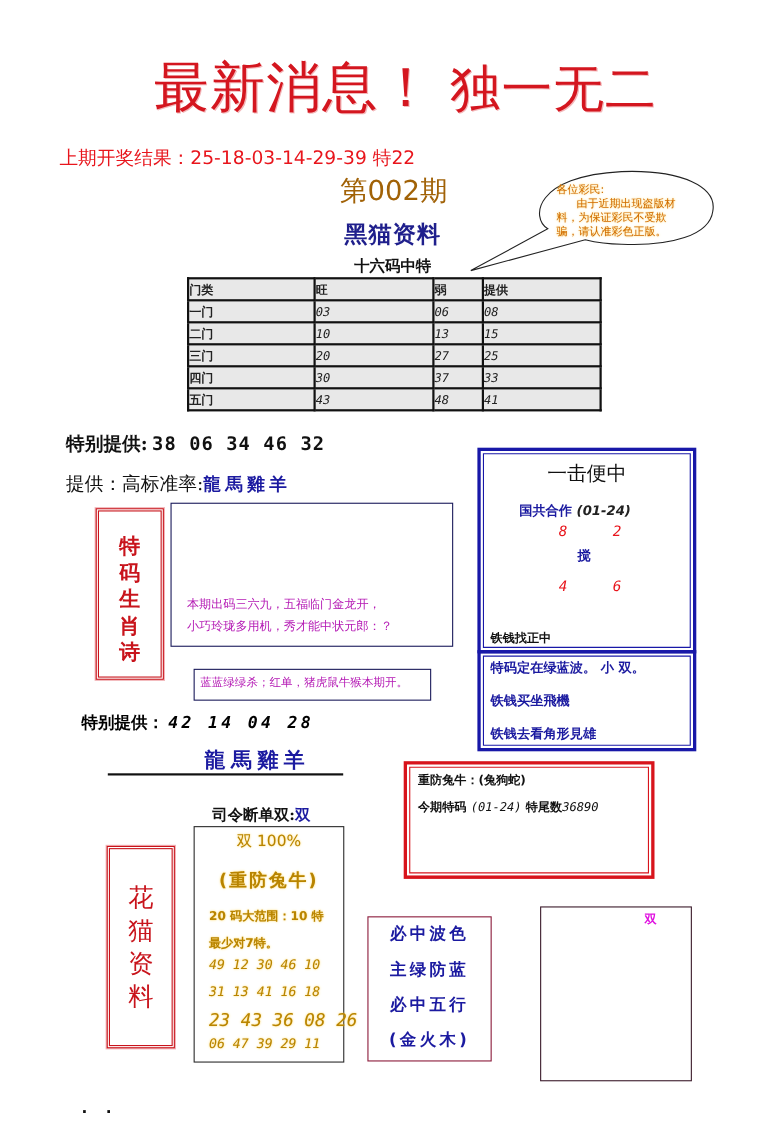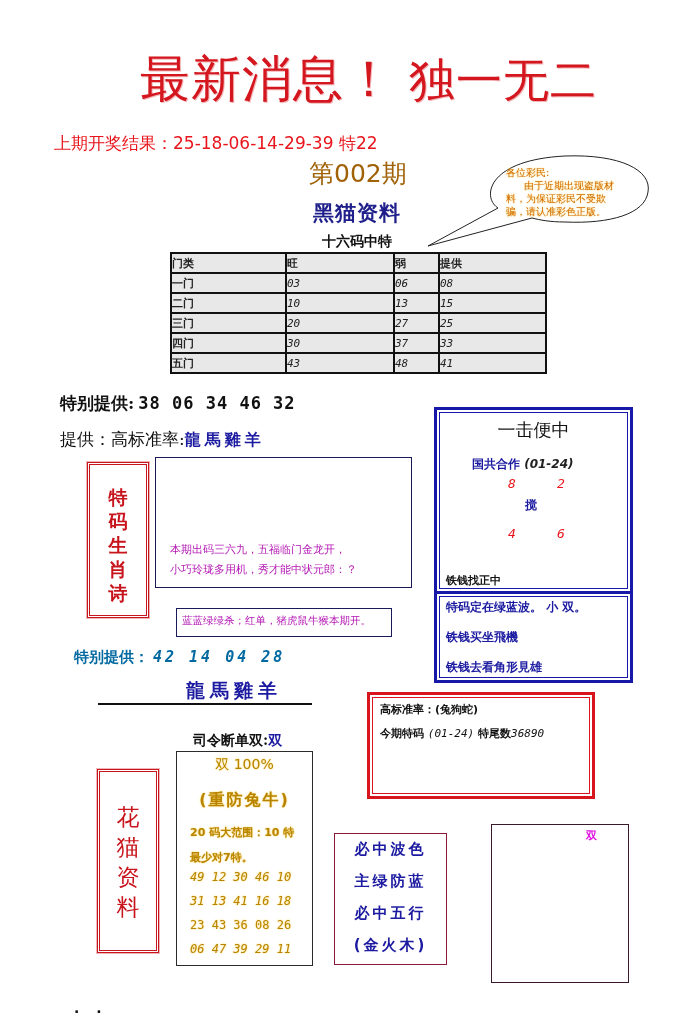--- a/index.html
+++ b/index.html
@@ -21,21 +21,21 @@
   .special1 { left:60px; top:392px; font-size:17px; font-weight:bold; color:#111; white-space:nowrap; font-family:"DejaVu Serif", serif; }
   .special1 .nums { font-family:"DejaVu Sans Mono", monospace; letter-spacing:1px; margin-left:4px; }
   .provider-line { left:60px; top:428px; font-size:17px; color:#111; white-space:nowrap; font-family:"DejaVu Serif", serif; }
   .provider-line .zodiacs { color:#1b1aa0; font-weight:bold; font-family:"DejaVu Sans", sans-serif; letter-spacing:4px; font-size:16px; }
   .poem-label-box { left:87px; top:462px; width:56px; height:150px; border:3px double #c8141c; box-shadow:0 0 0 1px #f2b5b8; }
   .poem-label { position:absolute; left:0; right:0; top:20px; text-align:center; font-family:"DejaVu Serif", serif; font-size:19px; line-height:24px; color:#c8141c; font-weight:bold; }
   .poem-box { left:155px; top:457px; width:255px; height:129px; border:1px solid #1a1a5a; }
   .poem-text { left:170px; top:540px; font-size:11px; line-height:20px; color:#b419b4; white-space:nowrap; }
   .kill-box { left:176px; top:608px; width:214px; height:27px; border:1px solid #1a1a5a; }
   .kill-text { left:182px; top:614px; font-size:10.5px; color:#b419b4; white-space:nowrap; }
-  .special2 { left:74px; top:648px; font-size:15px; color:#0369a1; font-weight:bold; white-space:nowrap; }
+  .special2 { left:74px; top:648px; font-size:15px; color:#000000; font-weight:bold; white-space:nowrap; }
   .special2 .nums { font-family:"DejaVu Sans Mono", monospace; font-style:italic; letter-spacing:3px; margin-left:4px; }
   .zodiac-big { left:186px; top:678px; font-size:19px; color:#1b1aa0; font-weight:bold; letter-spacing:5px; }
   .hr-line { left:98px; top:703px; width:214px; height:2px; background:#111; }
   .hit-box { left:434px; top:407px; width:193px; height:181px; border:3px solid #1818a8; box-shadow:inset 0 0 0 2px #fff, inset 0 0 0 3px #1818a8; }
   .hit-title { left:434px; top:418px; width:199px; text-align:center; font-family:"DejaVu Serif", serif; font-size:18px; color:#111; }
   .hit-sub { left:472px; top:456px; font-size:12px; color:#1b1aa0; font-weight:bold; white-space:nowrap; }
   .hit-num { font-size:13px; color:#e8151c; font-style:italic; font-family:"DejaVu Sans Mono", monospace; }
   .hit-mid { left:525px; top:497px; font-size:12px; color:#1b1aa0; font-weight:bold; }
   .hit-foot { left:446px; top:573px; font-size:11px; color:#111; font-weight:bold; }
   .tips-box { left:434px; top:591px; width:193px; height:86px; border:3px solid #1818a8; box-shadow:inset 0 0 0 2px #fff, inset 0 0 0 3px #1818a8; }
@@ -57,21 +57,21 @@
   .dots { left:74px; top:1000px; font-size:14px; color:#111; font-weight:bold; letter-spacing:6px; }
 </style>
 </head>
 <body>
 
 <div class="abs headline">
   <span>最新消息！</span><span class="part2">独一无二</span>
 </div>
 
 <div class="abs last-result">
-  <span>上期开奖结果：</span><span>25-18-06-14-29-39</span>
+  <span>上期开奖结果：</span><span>25-18-03-14-29-39</span>
   <span>特22</span>
 </div>
 
 <div class="abs issue">第002期</div>
 
 <svg class="abs bubble" viewBox="0 0 170 80" width="170" height="80" style="overflow:visible">
   <path d="M85 4 C140 2 172 18 168 40 C165 62 130 72 85 70 C70 70 60 68 52 66 L-52 94 L18 56 C2 46 6 8 85 4 Z" fill="#fff" stroke="#222" stroke-width="1"></path>
 </svg>
 <div class="abs bubble-text">
   <div>各位彩民:</div>
@@ -167,39 +167,39 @@
 <div class="abs hit-num" style="left:508px;top:526px;">4</div>
 <div class="abs hit-num" style="left:557px;top:526px;">6</div>
 <div class="abs hit-foot">铁钱找正中</div>
 
 <div class="abs tips-box"></div>
 <div class="abs tip" style="top:599px;">特码定在绿蓝波。 小 双。</div>
 <div class="abs tip" style="top:629px;">铁钱买坐飛機</div>
 <div class="abs tip" style="top:659px;">铁钱去看角形見雄</div>
 
 <div class="abs today-box"></div>
-<div class="abs today-line" style="top:702px;">高标准率：(兔狗蛇)</div>
+<div class="abs today-line" style="top:702px;">重防兔牛：(兔狗蛇)</div>
 <div class="abs today-line" style="top:726px;">
   <span>今期特码</span>
   <span class="num">(01-24)</span>
   <span>特尾数</span><span class="num">36890</span>
 </div>
 
 <div class="abs command-label">
   <span>司令断单双:</span><span class="val">双</span>
 </div>
 
 <div class="abs yellow-box"></div>
 <div class="abs yl" style="top:756px;font-size:14px;font-weight:normal;">双 100%</div>
 <div class="abs yl" style="top:790px;font-size:16px;letter-spacing:2px;">(重防兔牛)</div>
 <div class="abs yl yl-left" style="top:825px;font-size:11px;">20 码大范围：10 特</div>
 <div class="abs yl yl-left" style="top:850px;font-size:11px;">最少对7特。</div>
 <div class="abs yl yl-left" style="top:870px;font-size:12px;font-style:italic;font-family:'DejaVu Sans Mono',monospace;font-weight:normal;">49 12 30 46 10</div>
 <div class="abs yl yl-left" style="top:894px;font-size:12px;font-style:italic;font-family:'DejaVu Sans Mono',monospace;font-weight:normal;">31 13 41 16 18</div>
-<div class="abs yl yl-left" style="top:918px;font-size:12px;font-family:'DejaVu Sans Mono',monospace;font-weight:normal;">23 43 36 08 26</div>
+<div class="abs yl yl-left" style="top:918px;font-size:16px;font-style:italic;font-family:'DejaVu Sans Mono',monospace;font-weight:normal;">23 43 36 08 26</div>
 <div class="abs yl yl-left" style="top:942px;font-size:12px;font-style:italic;font-family:'DejaVu Sans Mono',monospace;font-weight:normal;">06 47 39 29 11</div>
 
 <div class="abs flower-box">
   <div class="flower-label">
     <div>花</div>
     <div>猫</div>
     <div>资</div>
     <div>料</div>
   </div>
 </div>

